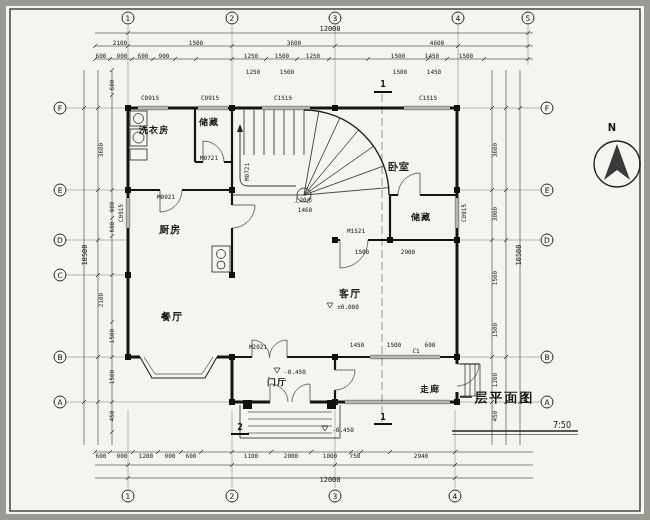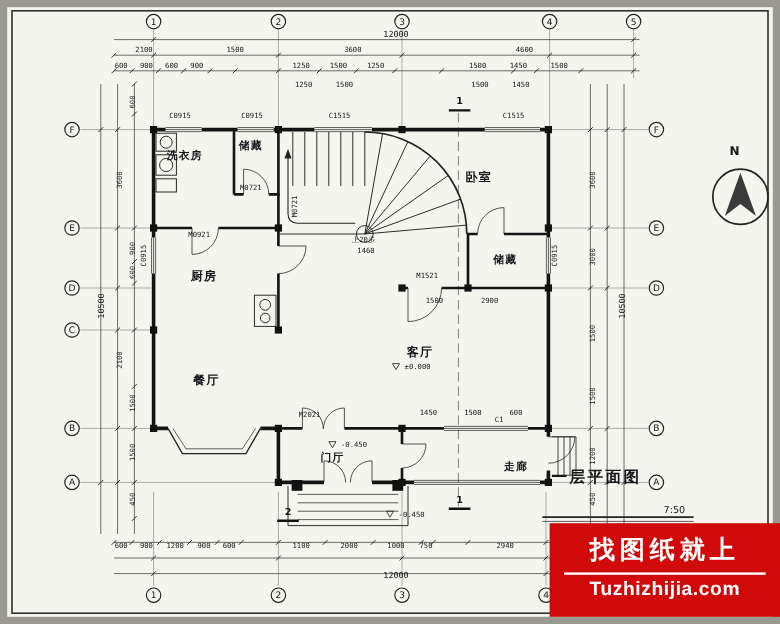--- a/index.html
+++ b/index.html
@@ -254,21 +254,21 @@
   <span class="t c dv" style="left:463px;top:213px">C0915</span>
   <span class="t c" style="left:209px;top:157px">M0721</span>
   <span class="t c dv" style="left:246px;top:172px">M0721</span>
   <span class="t c" style="left:166px;top:196px">M0921</span>
   <span class="t c" style="left:356px;top:230px">M1521</span>
   <span class="t c" style="left:258px;top:346px">M2021</span>
   <span class="t c" style="left:416px;top:350px">C1</span>
 
   <span class="t r" style="left:154px;top:130px;font-size:9px">洗衣房</span>
   <span class="t r" style="left:209px;top:122px;font-size:9px">储藏</span>
-  <span class="t r" style="left:399px;top:148px">卧室</span>
+  <span class="t r" style="left:399px;top:167px">卧室</span>
   <span class="t r" style="left:170px;top:230px">厨房</span>
   <span class="t r" style="left:421px;top:217px;font-size:9px">储藏</span>
   <span class="t r" style="left:172px;top:317px">餐厅</span>
   <span class="t r" style="left:350px;top:294px">客厅</span>
   <span class="t r" style="left:277px;top:382px;font-size:9px">门厅</span>
   <span class="t r" style="left:430px;top:389px;font-size:9px">走廊</span>
 
   <span class="t c" style="left:303px;top:200px">上20步</span>
   <span class="t d" style="left:305px;top:209px">1460</span>
 
@@ -278,18 +278,13 @@
 
   <span class="t sec" style="left:383px;top:84px">1</span>
   <span class="t sec" style="left:383px;top:417px">1</span>
   <span class="t sec" style="left:240px;top:427px">2</span>
 
   <span class="t n" style="left:612px;top:127px">N</span>
 
   <span class="t ttl" style="left:497px;top:398px">一层平面图</span>
   <span class="t scale" style="left:562px;top:425px">7:50</span>
 
-  <div class="wm">
-    <div class="wm1">找图纸就上</div>
-    <div class="wmd"></div>
-    <div class="wm2">Tuzhizhijia.com</div>
-  </div>
 </div>
 
 </body></html>

